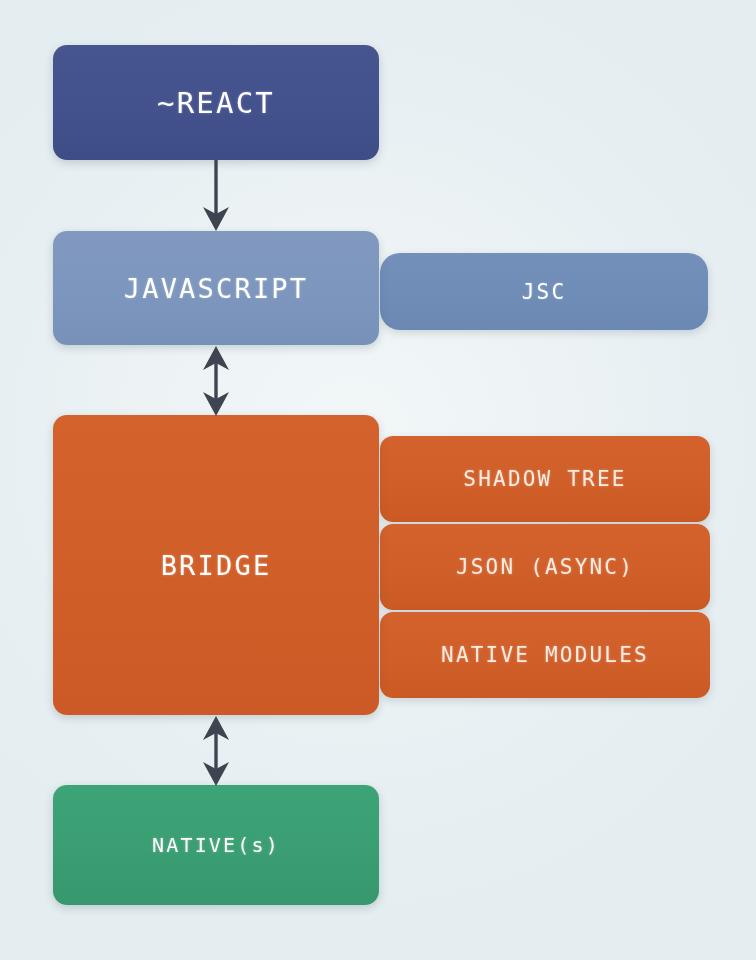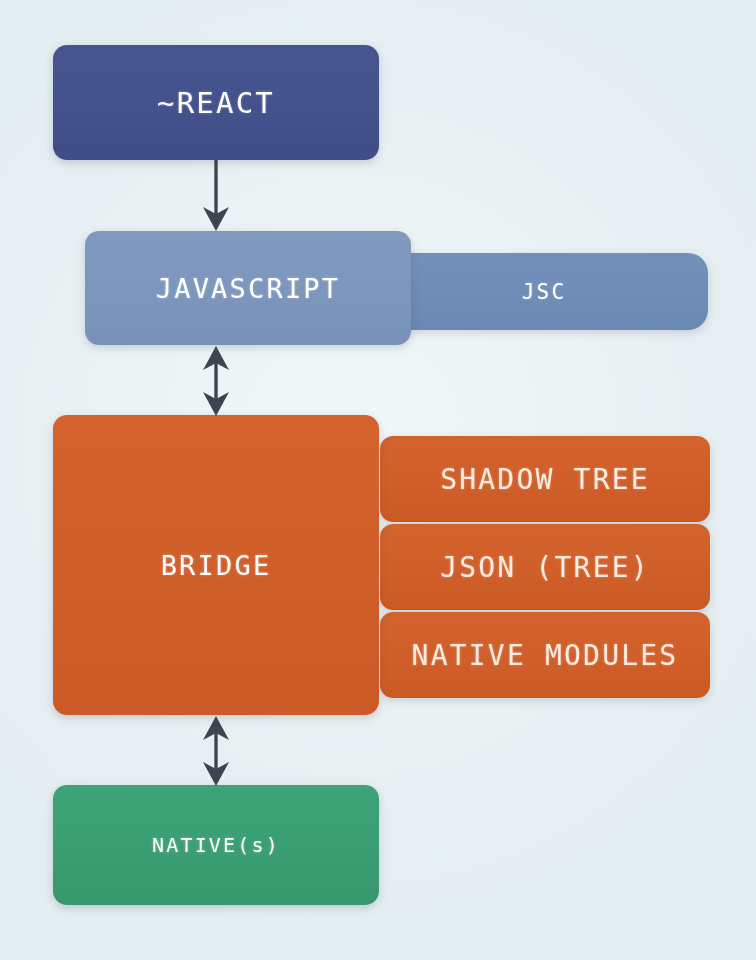--- a/index.html
+++ b/index.html
@@ -58,21 +58,20 @@
     height: 115px;
     background: linear-gradient(180deg, #47558f 0%, #43518c 55%, #3f4d87 100%);
     font-size: 29px;
   }
 
   #node-javascript {
     top: 231px;
     height: 114px;
     background: linear-gradient(180deg, #8199bf 0%, #7d96bd 55%, #7891b9 100%);
     font-size: 27px;
-    margin-left: 32px;
   }
 
   #node-bridge {
     top: 415px;
     height: 300px;
     background: linear-gradient(180deg, #d3622c 0%, #d05e29 55%, #cc5a26 100%);
     font-size: 27px;
   }
 
   #node-native {
@@ -96,21 +95,21 @@
     background: linear-gradient(180deg, #7390bb 0%, #6f8cb7 60%, #6b88b3 100%);
     font-size: 21px;
     border-radius: 20px;
   }
 
   .bridge-side {
     left: 380px;
     width: 330px;
     height: 86px;
     background: linear-gradient(180deg, #d3622c 0%, #d05e29 60%, #cb5924 100%);
-    font-size: 28px;
+    font-size: 21px;
     border-radius: 13px;
     color: #fdece2;
   }
 
   #node-shadow-tree  { top: 436px; }
   #node-json-async   { top: 524px; }
   #node-native-modules { top: 612px; }
 
   
   .arrow {
@@ -167,21 +166,21 @@
       <path class="arrow-head" d="M216 2 L203 26 L216 19 L229 26 Z"></path>
       <path class="arrow-head" d="M216 72 L203 48 L216 55 L229 48 Z"></path>
     </svg>
   </div>
 
   <div class="node side-node bridge-side" id="node-shadow-tree">
     <span class="label">SHADOW TREE</span>
   </div>
 
   <div class="node side-node bridge-side" id="node-json-async">
-    <span class="label">JSON (TREE)</span>
+    <span class="label">JSON (ASYNC)</span>
   </div>
 
   <div class="node main-node" id="node-bridge">
     <span class="label">BRIDGE</span>
   </div>
 
   <div class="node side-node bridge-side" id="node-native-modules">
     <span class="label">NATIVE MODULES</span>
   </div>
 

